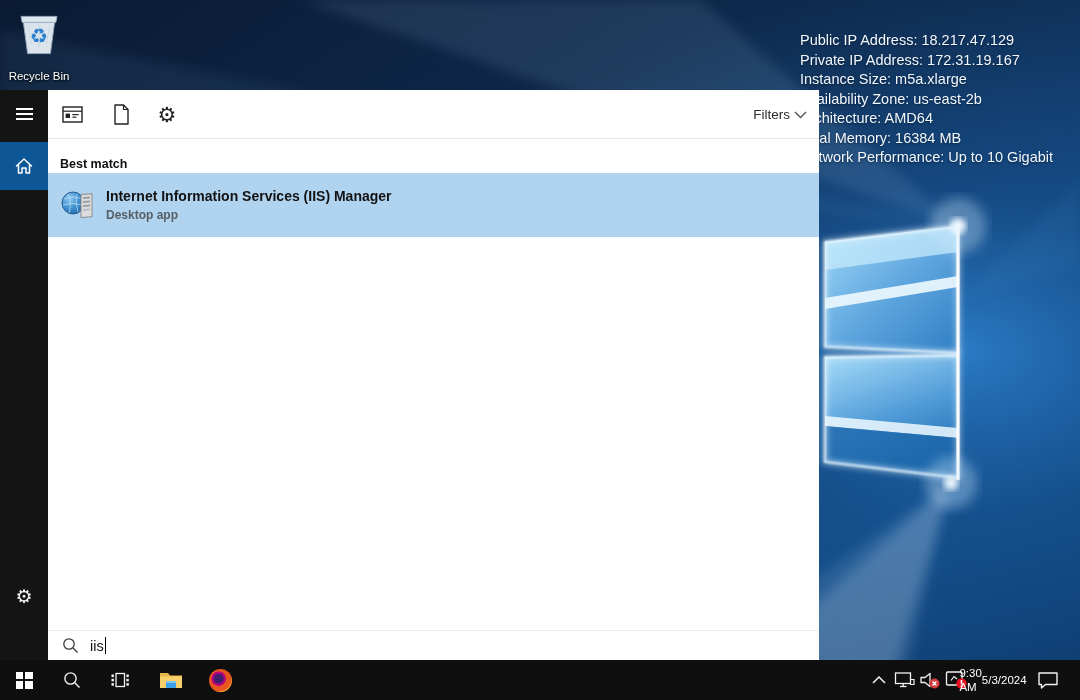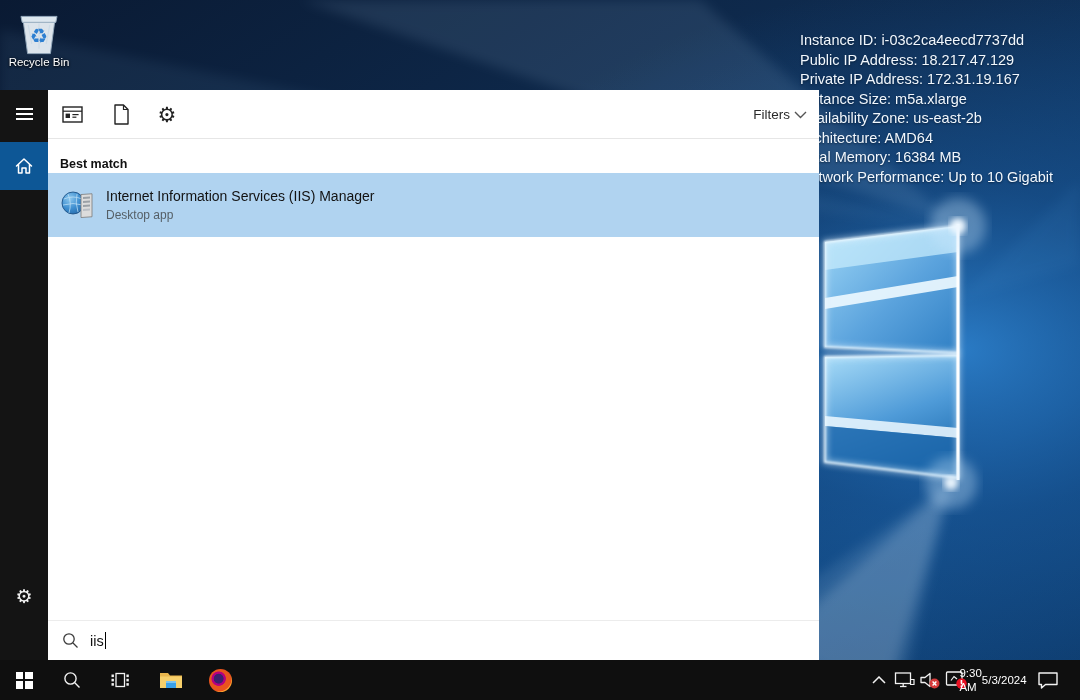--- a/index.html
+++ b/index.html
@@ -4,21 +4,21 @@
 <style>
   * { margin:0; padding:0; box-sizing:border-box; }
   html,body { width:1080px; height:700px; overflow:hidden; }
   body { font-family:"Liberation Sans","DejaVu Sans",sans-serif; position:relative; background:#0b2142; }
 
   
   #wallpaper { position:absolute; left:0; top:0; z-index:0; }
 
   .recycle-bin { position:absolute; left:8px; top:8px; width:62px; z-index:1; text-align:center; }
   .recycle-bin .bin-glyph { display:block; margin:0 auto; }
-  .recycle-bin .bin-label { margin-top:0; color:#fff; font-size:11.5px; text-shadow:0 1px 2px rgba(0,0,0,.9), 0 0 3px rgba(0,0,0,.6); }
+  .recycle-bin .bin-label { margin-top:14px; color:#fff; font-size:11.5px; text-shadow:0 1px 2px rgba(0,0,0,.9), 0 0 3px rgba(0,0,0,.6); }
 
   .system-info { position:absolute; left:800px; top:31px; z-index:1; color:#f1f7fd;
                  font-size:14.5px; line-height:19.5px; text-shadow:0 1px 2px rgba(3,20,40,.65); white-space:nowrap; }
 
   
   .start-panel { position:absolute; left:0; top:90px; width:819px; height:570px; z-index:5; }
 
   .rail { position:absolute; left:0; top:0; width:48px; height:570px; background:#141414; }
   .rail-item { position:absolute; left:0; width:48px; height:48px; display:flex; align-items:center; justify-content:center; cursor:pointer; }
   .rail-item.hamburger { top:0; }
@@ -37,25 +37,25 @@
   .hdr-icon.gear { left:102px; }
   .hdr-gear-glyph { color:#222; font-size:21px; line-height:1; }
   .filters { position:absolute; right:12px; top:0; height:49px; display:flex; align-items:center; gap:4px; cursor:pointer; }
   .filters .filters-label { font-size:13.5px; color:#2b2b2b; }
 
   .section-header { position:absolute; left:12px; top:50px; height:48px; display:flex; align-items:center;
                     font-size:12.5px; font-weight:700; color:#111; }
 
   .result-row { position:absolute; left:0; top:83px; width:100%; height:64px; background:#b0d3f0; cursor:pointer; display:flex; align-items:center; }
   .result-icon { margin-left:12px; width:36px; height:36px; flex:0 0 36px; }
-  .result-text { margin-left:10px; }
+  .result-text { margin-left:10px;font-weight:bold; }
   .result-title { font-size:14px; color:#121212; }
   .result-sub { font-size:12px; color:#555f66; margin-top:4px; }
 
-  .search-bar { position:absolute; left:0; bottom:0; width:100%; height:40px; background:#fff; border-top:1px solid #ececec;
+  .search-bar { position:absolute; left:0; bottom:0; width:100%; height:30px; background:#fff; border-top:1px solid #ececec;
                 display:flex; align-items:center; cursor:text; }
   .search-bar .mag { margin-left:14px; }
   .search-text { margin-left:11px; font-size:14.5px; color:#111; }
   .caret { display:inline-block; width:1.5px; height:17px; background:#000; vertical-align:-3px; margin-left:1px; animation:blink 1.1s steps(1) infinite; }
   @keyframes blink { 50% { opacity:0; } }
 
   
   .taskbar { position:absolute; left:0; top:660px; width:1080px; height:40px; background:#0f0f0f; z-index:10; }
   .tb-btn { position:absolute; top:0; width:40px; height:40px; display:flex; align-items:center; justify-content:center; cursor:pointer; }
   .start-grid { width:17px; height:17px; display:grid; grid-template-columns:1fr 1fr; gap:2px; }
@@ -134,21 +134,20 @@
   <svg class="bin-glyph" width="44" height="48" viewBox="0 0 36 40">
     <polygon points="3,7 33,7 32,12 4,12" fill="#e9f2f9" stroke="#9fb4c6" stroke-width="0.8" opacity="0.95"></polygon>
     <path d="M5,12 L8.5,38 L27.5,38 L31,12 Z" fill="#eef5fb" stroke="#9fb4c6" stroke-width="0.8" opacity="0.92"></path>
     <path d="M9,14 L12,30 M18,13 L18,34 M27,14 L24,30" stroke="#cddbe7" stroke-width="1" fill="none"></path>
     <text x="18" y="29" font-size="17" text-anchor="middle" fill="#2d7fd1" font-family="DejaVu Sans, sans-serif">♻</text>
   </svg>
   <div class="bin-label">Recycle Bin</div>
 </div>
 
 <div class="system-info">
-  <div>Instance ID: i-03c2ca4eecd7737dd</div>
   <div>Public IP Address: 18.217.47.129</div>
   <div>Private IP Address: 172.31.19.167</div>
   <div>Instance Size: m5a.xlarge</div>
   <div>Availability Zone: us-east-2b</div>
   <div>Architecture: AMD64</div>
   <div>Total Memory: 16384 MB</div>
   <div>Network Performance: Up to 10 Gigabit</div>
 </div>
 
 <div class="start-panel">

